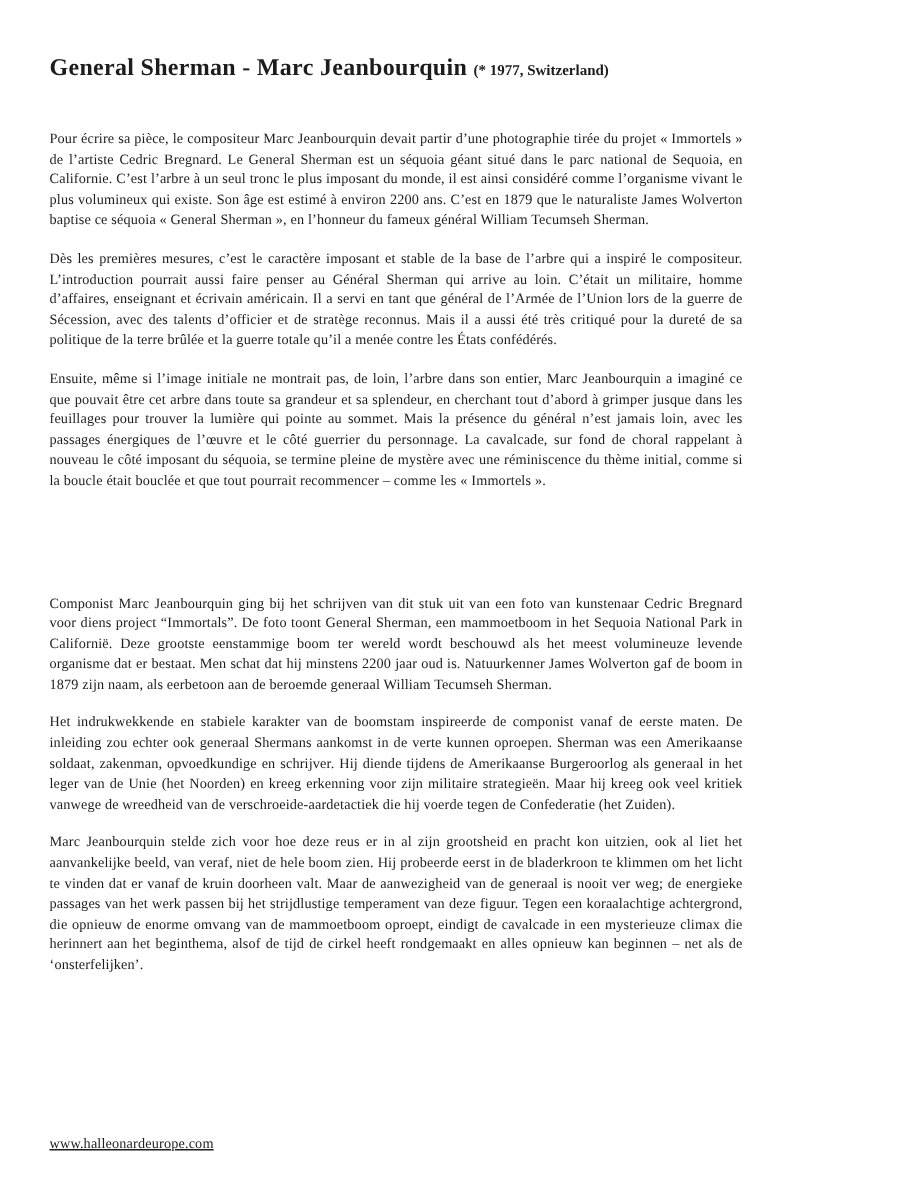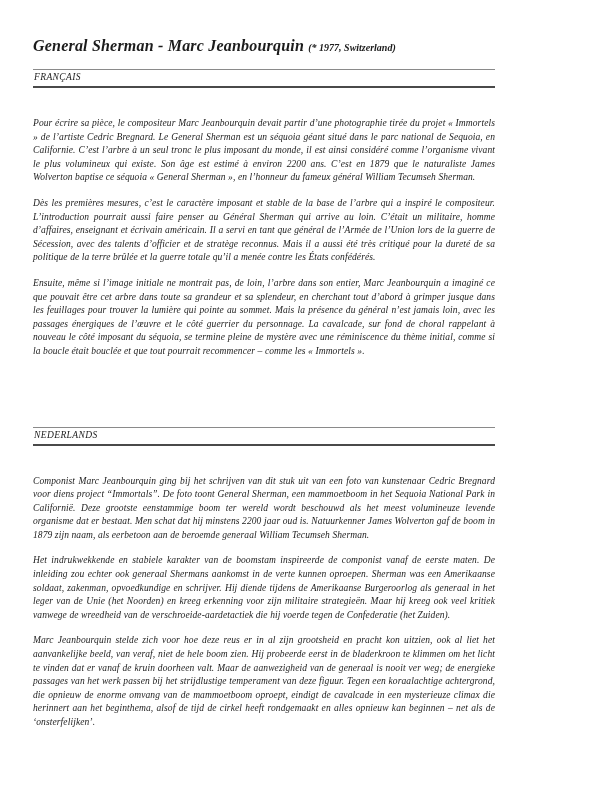--- a/index.html
+++ b/index.html
@@ -13,21 +13,20 @@
     overflow: hidden;
     font-family: "Liberation Serif", "DejaVu Serif", serif;
     color: #1c1c1c;
     -webkit-font-smoothing: antialiased;
   }
   .page {
     box-sizing: border-box;
     width: 528px;
     height: 800px;
     padding: 36px 33px 20px 33px;
-    font-style: italic;
   }
   h1.doc-title {
     margin: 0;
     font-size: 16px;
     line-height: 20px;
     font-weight: 600;
     letter-spacing: 0.2px;
   }
   h1.doc-title .title-note {
     font-size: 10px;
@@ -82,28 +81,26 @@
 <body>
 
 <div class="page">
 
   <h1 class="doc-title">
     <span>General Sherman - Marc Jeanbourquin</span>
     <span class="title-note">(* 1977, Switzerland)</span>
   </h1>
 
   <div class="section fr">
-    <div class="rule-heading">FRANÇAIS</div>
     <p>Pour écrire sa pièce, le compositeur Marc Jeanbourquin devait partir d’une photographie tirée du projet « Immortels » de l’artiste Cedric Bregnard. Le General Sherman est un séquoia géant situé dans le parc national de Sequoia, en Californie. C’est l’arbre à un seul tronc le plus imposant du monde, il est ainsi considéré comme l’organisme vivant le plus volumineux qui existe. Son âge est estimé à environ 2200 ans. C’est en 1879 que le naturaliste James Wolverton baptise ce séquoia « General Sherman », en l’honneur du fameux général William Tecumseh Sherman.</p>
     <p>Dès les premières mesures, c’est le caractère imposant et stable de la base de l’arbre qui a inspiré le compositeur. L’introduction pourrait aussi faire penser au Général Sherman qui arrive au loin. C’était un militaire, homme d’affaires, enseignant et écrivain américain. Il a servi en tant que général de l’Armée de l’Union lors de la guerre de Sécession, avec des talents d’officier et de stratège reconnus. Mais il a aussi été très critiqué pour la dureté de sa politique de la terre brûlée et la guerre totale qu’il a menée contre les États confédérés.</p>
     <p>Ensuite, même si l’image initiale ne montrait pas, de loin, l’arbre dans son entier, Marc Jeanbourquin a imaginé ce que pouvait être cet arbre dans toute sa grandeur et sa splendeur, en cherchant tout d’abord à grimper jusque dans les feuillages pour trouver la lumière qui pointe au sommet. Mais la présence du général n’est jamais loin, avec les passages énergiques de l’œuvre et le côté guerrier du personnage. La cavalcade, sur fond de choral rappelant à nouveau le côté imposant du séquoia, se termine pleine de mystère avec une réminiscence du thème initial, comme si la boucle était bouclée et que tout pourrait recommencer – comme les « Immortels ».</p>
   </div>
 
   <div class="section nl">
-    <div class="rule-heading">NEDERLANDS</div>
     <p>Componist Marc Jeanbourquin ging bij het schrijven van dit stuk uit van een foto van kunstenaar Cedric Bregnard voor diens project “Immortals”. De foto toont General Sherman, een mammoetboom in het Sequoia National Park in Californië. Deze grootste eenstammige boom ter wereld wordt beschouwd als het meest volumineuze levende organisme dat er bestaat. Men schat dat hij minstens 2200 jaar oud is. Natuurkenner James Wolverton gaf de boom in 1879 zijn naam, als eerbetoon aan de beroemde generaal William Tecumseh Sherman.</p>
     <p>Het indrukwekkende en stabiele karakter van de boomstam inspireerde de componist vanaf de eerste maten. De inleiding zou echter ook generaal Shermans aankomst in de verte kunnen oproepen. Sherman was een Amerikaanse soldaat, zakenman, opvoedkundige en schrijver. Hij diende tijdens de Amerikaanse Burgeroorlog als generaal in het leger van de Unie (het Noorden) en kreeg erkenning voor zijn militaire strategieën. Maar hij kreeg ook veel kritiek vanwege de wreedheid van de verschroeide-aardetactiek die hij voerde tegen de Confederatie (het Zuiden).</p>
     <p>Marc Jeanbourquin stelde zich voor hoe deze reus er in al zijn grootsheid en pracht kon uitzien, ook al liet het aanvankelijke beeld, van veraf, niet de hele boom zien. Hij probeerde eerst in de bladerkroon te klimmen om het licht te vinden dat er vanaf de kruin doorheen valt. Maar de aanwezigheid van de generaal is nooit ver weg; de energieke passages van het werk passen bij het strijdlustige temperament van deze figuur. Tegen een koraalachtige achtergrond, die opnieuw de enorme omvang van de mammoetboom oproept, eindigt de cavalcade in een mysterieuze climax die herinnert aan het beginthema, alsof de tijd de cirkel heeft rondgemaakt en alles opnieuw kan beginnen – net als de ‘onsterfelijken’.</p>
   </div>
 
   <div class="footer">
     <p><br><a class="link">www.halleonardeurope.com</a></p>
   </div>
 
 </div>

